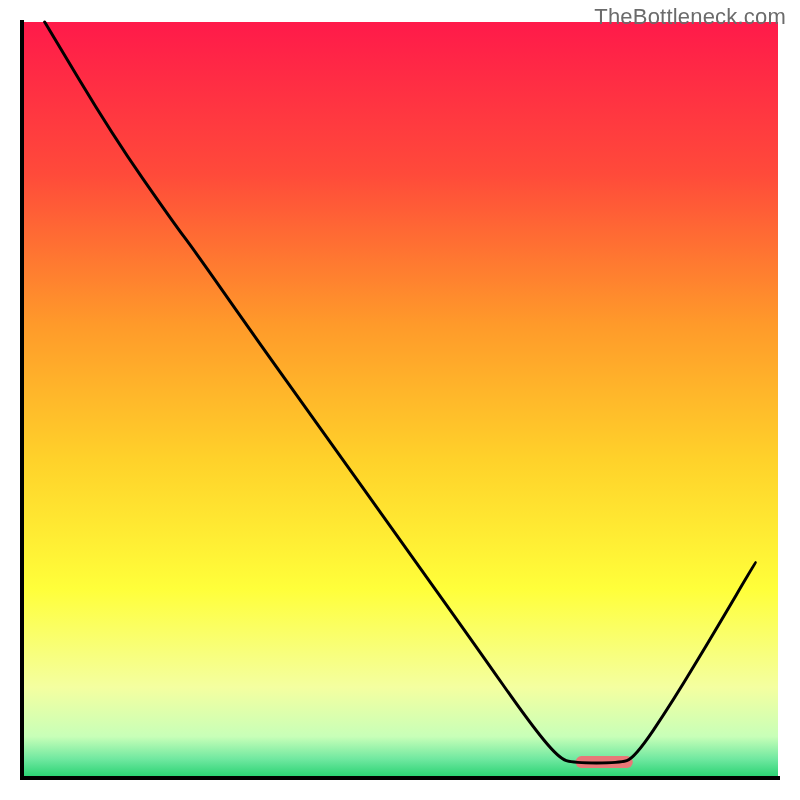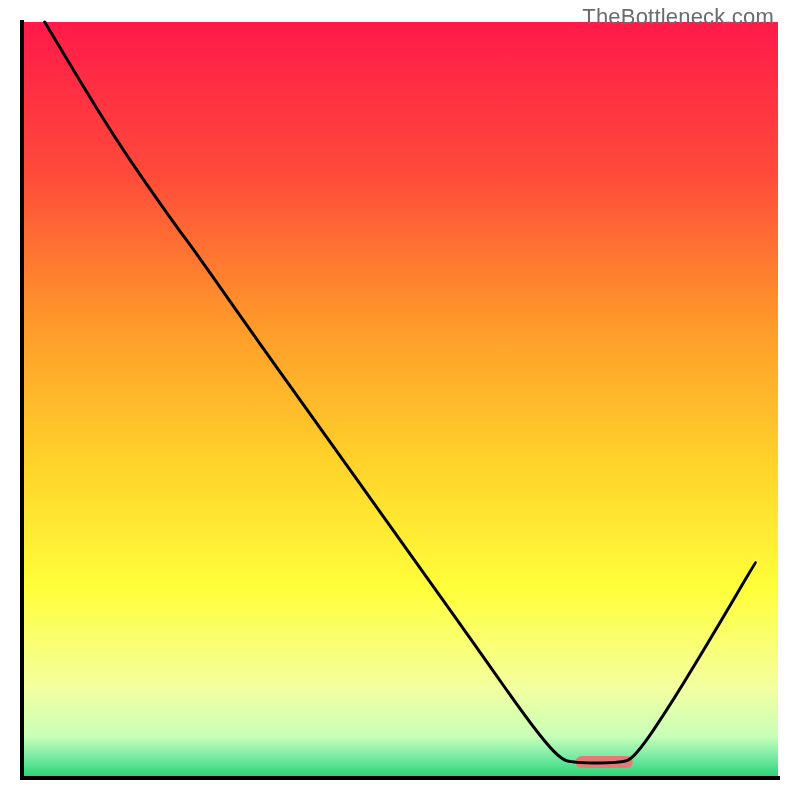--- a/index.html
+++ b/index.html
@@ -11,21 +11,21 @@
     font-family: Arial, Helvetica, sans-serif;
   }
   .chart-container {
     position: relative;
     width: 800px;
     height: 800px;
   }
   .watermark {
     position: absolute;
     top: 4px;
-    right: 26px;
+    right: 14px;
     color: #6b6b6b;
     font-size: 22px;
     font-weight: 400;
     letter-spacing: 0.2px;
     z-index: 10;
   }
   svg.plot {
     position: absolute;
     top: 0;
     left: 0;

